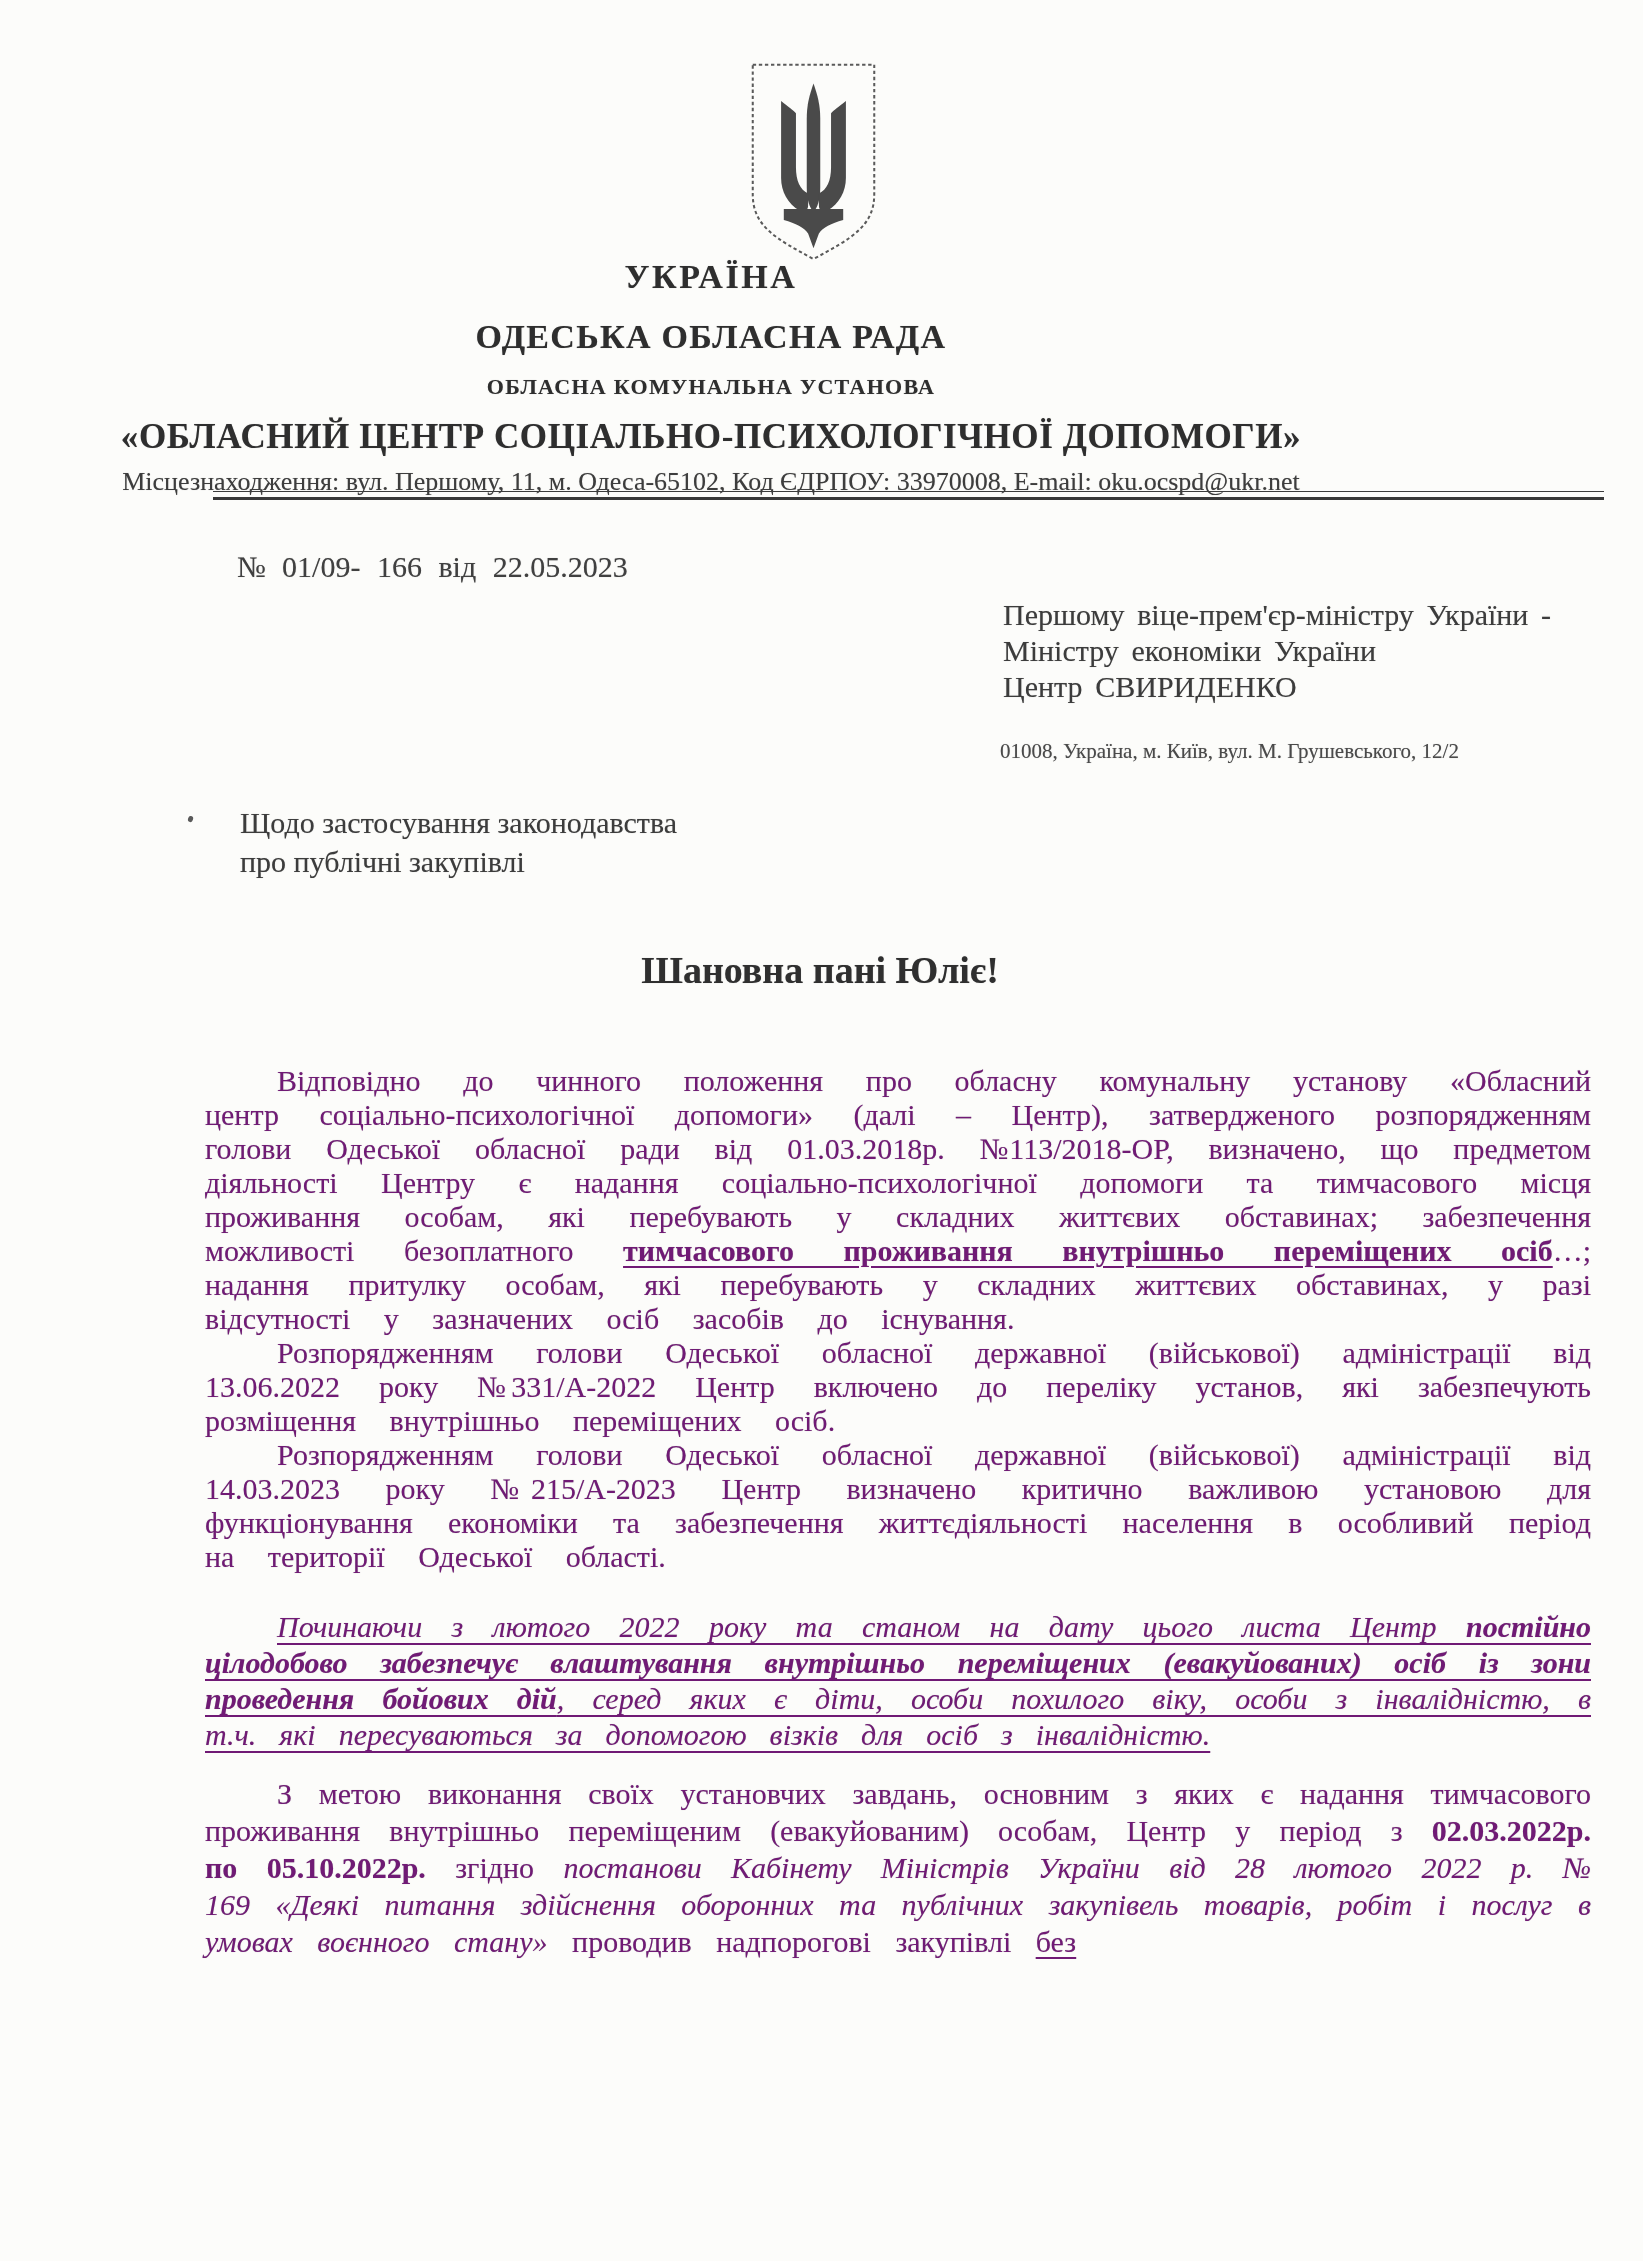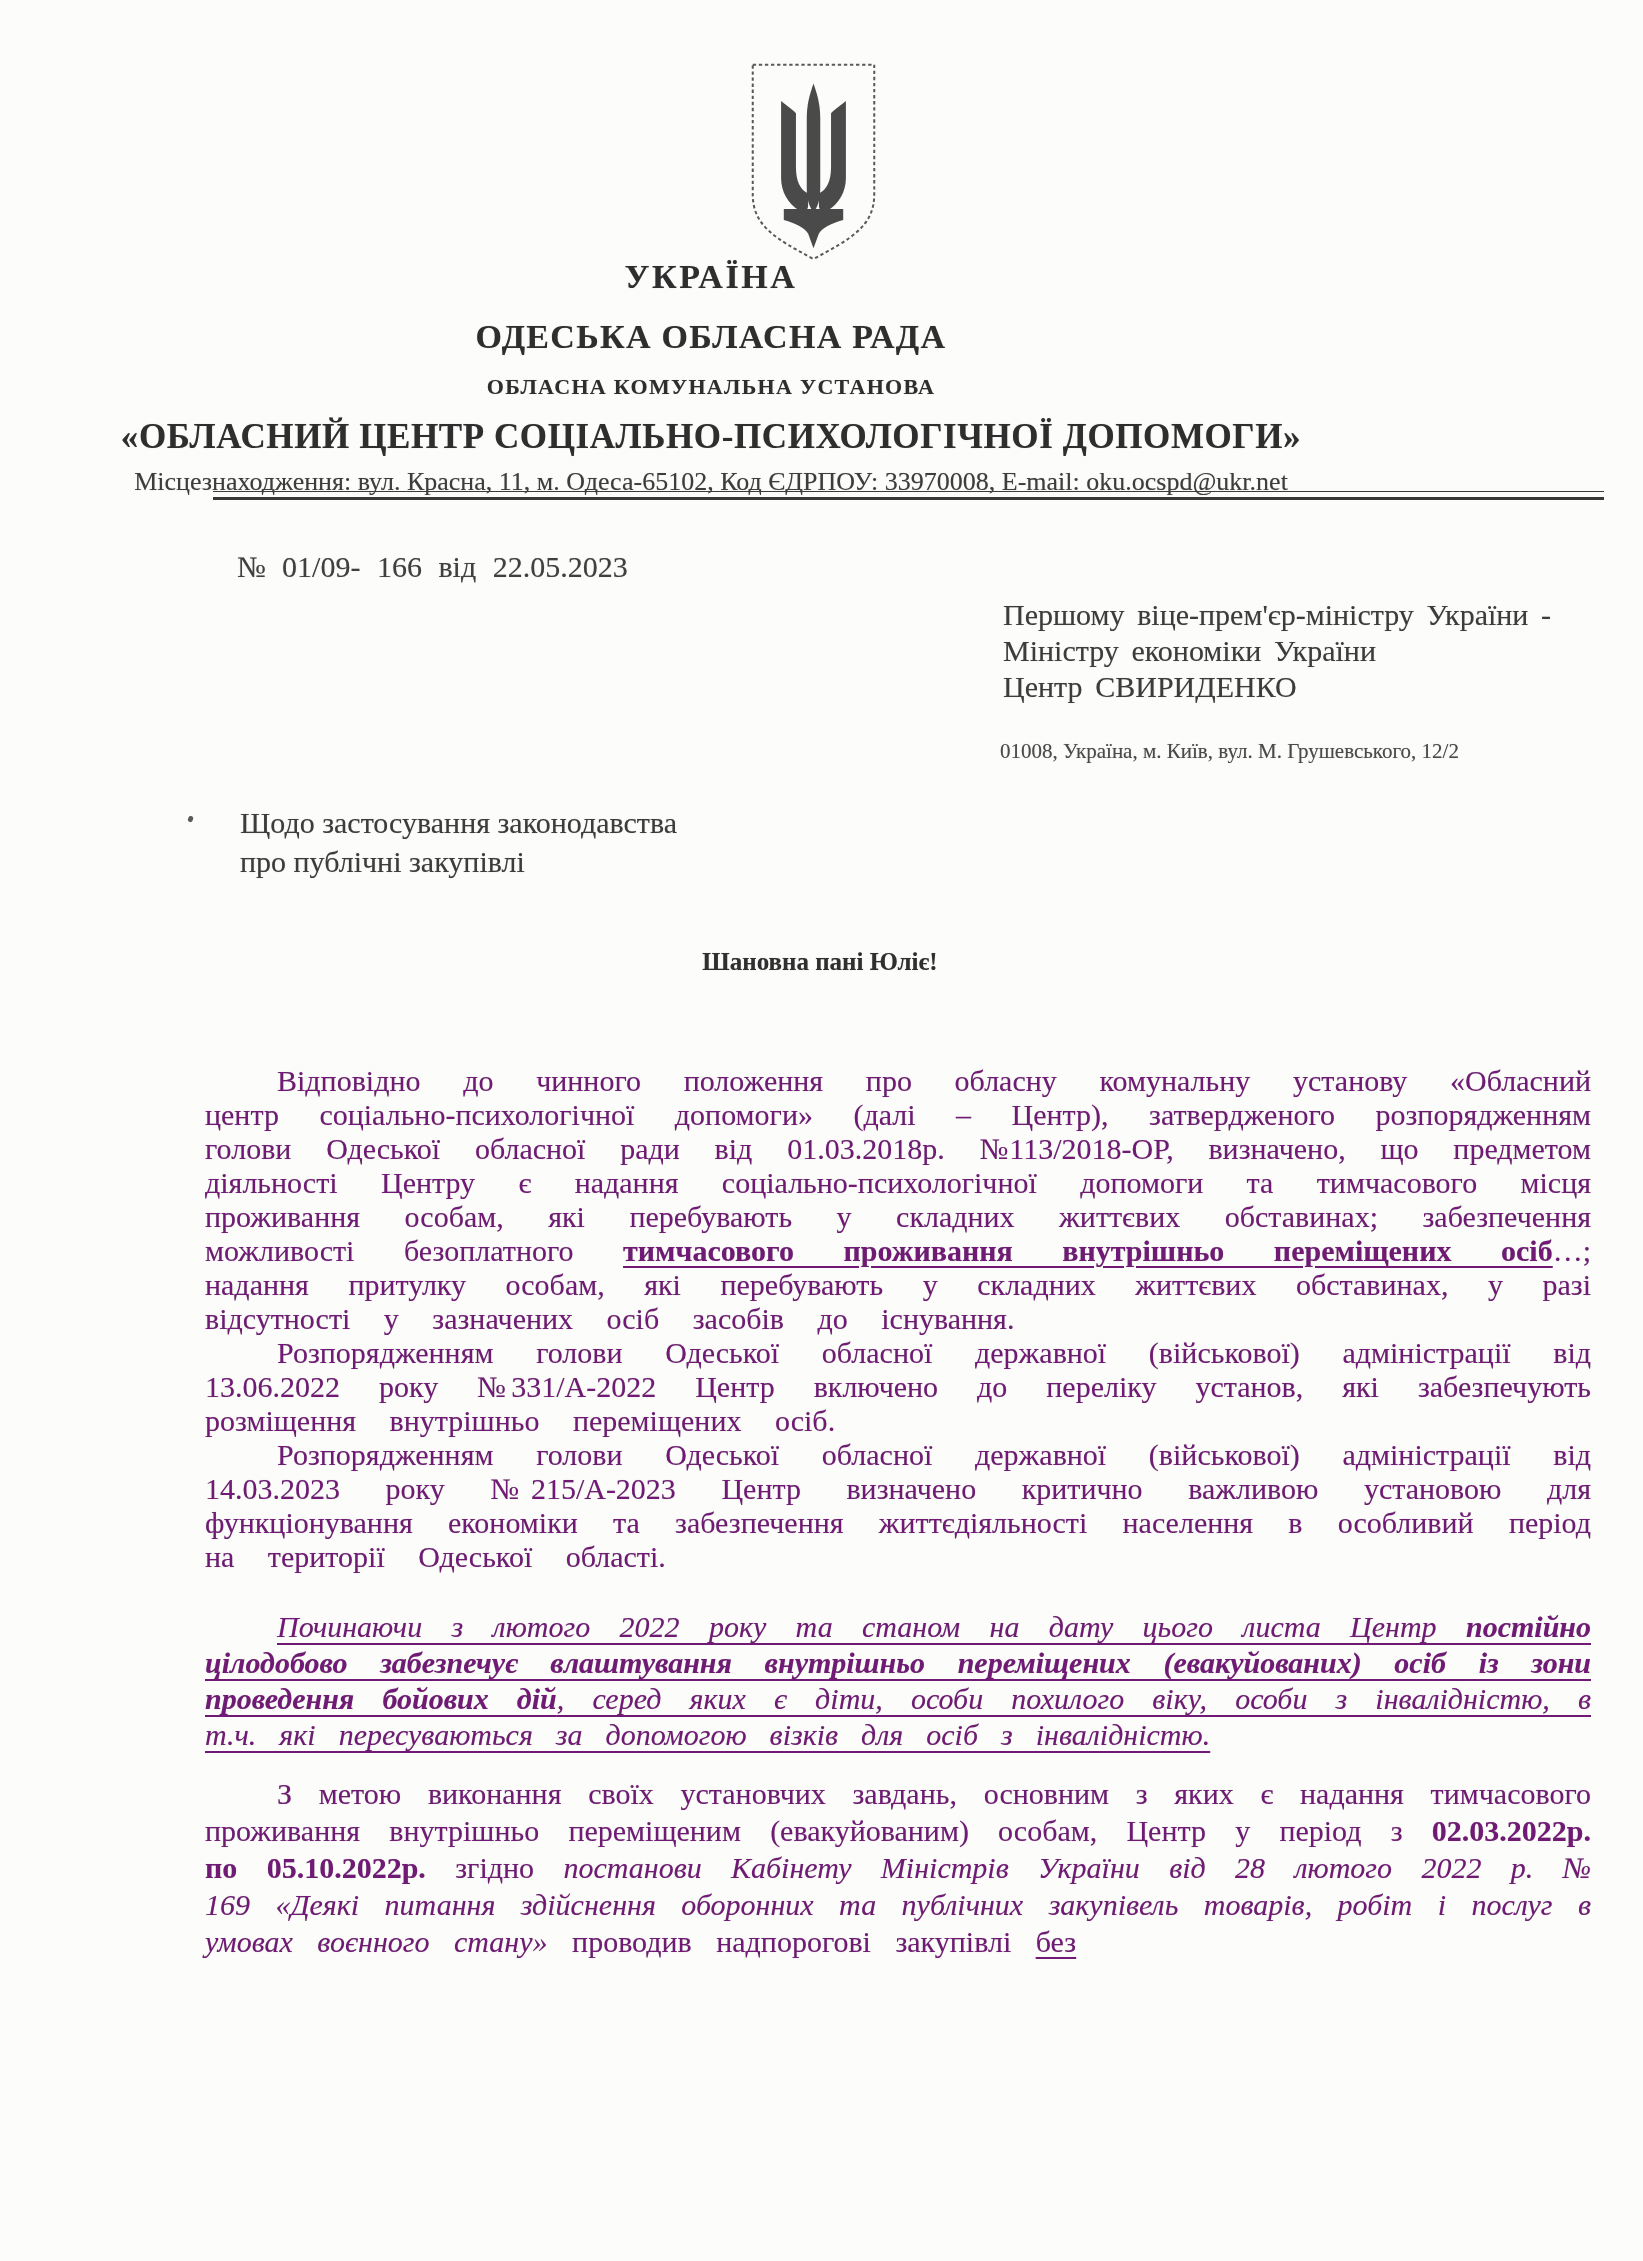--- a/index.html
+++ b/index.html
@@ -23,21 +23,21 @@
   .lh-contacts{font-size:26px;line-height:41px;color:#3d3d3d;}
   .rule{position:absolute;left:213px;top:491px;width:1391px;height:4.5px;
         border-top:1.9px solid #3c3c3c;border-bottom:3.9px solid #383838;}
   
   .refline{position:absolute;left:237px;top:550px;font-size:30px;word-spacing:9px;color:#404040;}
   .recipient{position:absolute;left:1003px;top:597px;font-size:30px;line-height:36px;color:#3c3c3c;word-spacing:5.2px;}
   .recipient-addr{position:absolute;left:1000px;top:739px;font-size:21px;color:#4a4a4a;}
   .subject{position:absolute;left:240px;top:803px;font-size:30px;line-height:39px;color:#3c3c3c;}
   .dot{position:absolute;left:188px;top:816px;width:4.5px;height:6.4px;background:#5a5a5a;border-radius:50%;transform:rotate(18deg);}
   .salutation{position:absolute;left:0;top:948px;width:1640px;text-align:center;
-              font-size:25px;font-weight:bold;color:#2f2f2f;}
+              font-size:38px;font-weight:bold;color:#2f2f2f;}
   
   .letter-body{position:absolute;left:205px;top:1064px;width:1386px;
                font-size:30px;line-height:34px;text-align:justify;color:#701a75;}
   .letter-body p{margin:0;text-indent:72px;word-spacing:26px;}
   .letter-body p.p4{margin-top:35px;line-height:36px;word-spacing:15.5px;
                     font-style:italic;
                     text-decoration:underline;text-decoration-thickness:2.3px;text-underline-offset:6.4px;}
   .letter-body p.p4 .em{font-weight:bold;}
   .letter-body p.p5{margin-top:22px;line-height:37px;word-spacing:17px;}
   .bu{font-weight:bold;text-decoration:underline;text-decoration-thickness:2.3px;text-underline-offset:5.2px;}
@@ -56,21 +56,21 @@
       <path d="M148 62 C138 70 130 76 126 80 L126 160 C126 180 120 193 108 199 L108 217 C108 224 114 228 121 224 C138 214 148 196 148 176 Z"></path>
       <path d="M56 222 L144 222 L144 238 C126 243 114 249 108 258 L100 280 L92 258 C86 249 74 243 56 238 Z"></path>
     </g>
   </svg>
 
   <div class="letterhead">
     <div class="lh-country">УКРАЇНА</div>
     <div class="lh-council">ОДЕСЬКА ОБЛАСНА РАДА</div>
     <div class="lh-orgtype">ОБЛАСНА КОМУНАЛЬНА УСТАНОВА</div>
     <div class="lh-orgname">«ОБЛАСНИЙ ЦЕНТР СОЦІАЛЬНО-ПСИХОЛОГІЧНОЇ ДОПОМОГИ»</div>
-    <div class="lh-contacts">Місцезнаходження: вул. Красна, 11, м. Одеса-65102,  Код ЄДРПОУ: 33970008,  E-mail: oku.ocspd@ukr.net</div>
+    <div class="lh-contacts">Місцезнаходження: вул. Першому, 11, м. Одеса-65102,  Код ЄДРПОУ: 33970008,  E-mail: oku.ocspd@ukr.net</div>
   </div>
 
   <div class="rule"></div>
 
   <div class="refline">№  01/09- 166  від  22.05.2023</div>
 
   <div class="recipient">
     <div>Першому віце-прем'єр-міністру України -</div>
     <div>Міністру економіки України</div>
     <div>Центр СВИРИДЕНКО</div>

